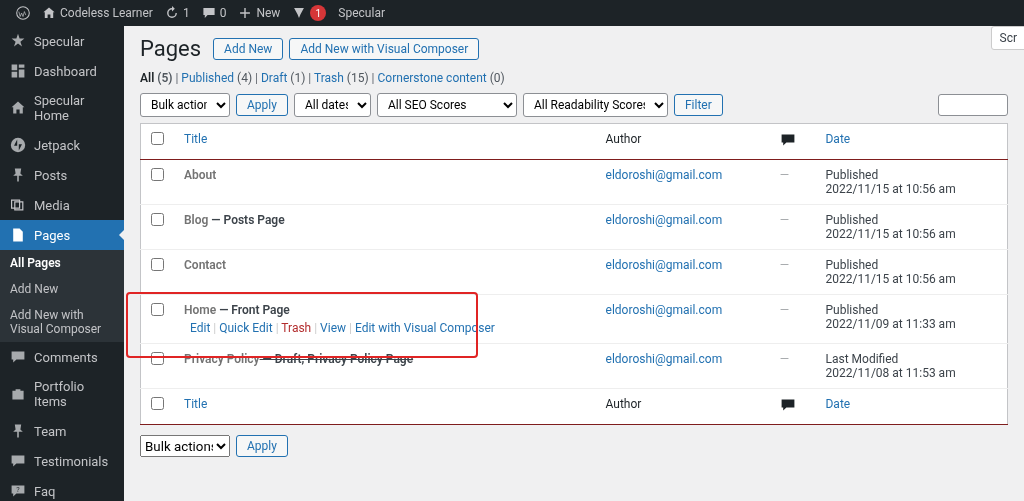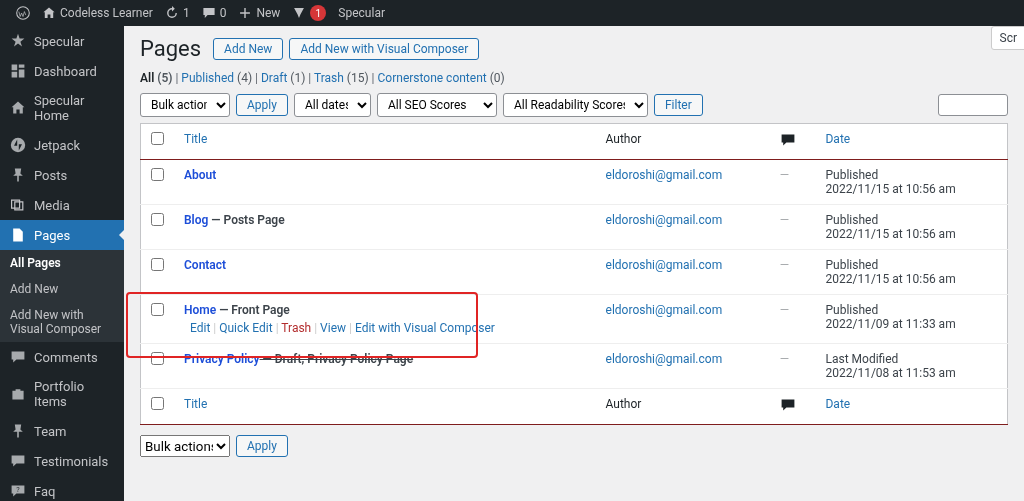--- a/index.html
+++ b/index.html
@@ -38,21 +38,21 @@
   .tablenav select, .tablenav input[type=text] { border:1px solid #8c8f94; border-radius:3px; padding:3px 6px; font-size:12px; background:#fff; }
   .tablenav .search-wrap { margin-left:auto; }
   .tablenav .search-wrap input { width:70px; }
 
   table.wp-list { width:100%; border:1px solid #c3c4c7; border-collapse:collapse; background:#fff; }
   table.wp-list th, table.wp-list td { text-align:left; padding:8px 10px; font-size:12px; vertical-align:top; }
   table.wp-list thead th, table.wp-list tfoot th { border-bottom:1px solid #7f1d1d; color:#2271b1; font-weight:400; cursor:pointer; }
   table.wp-list thead th:first-child, table.wp-list tfoot th:first-child { width:24px; cursor:default; }
   table.wp-list thead th.author-col, table.wp-list tfoot th.author-col { color:#1d2327; cursor:default; }
   table.wp-list tbody tr { border-bottom:1px solid #eee; }
-  table.wp-list tbody td.title a.row-title { color:#1d4ed8; font-weight:600; text-decoration:none; }
+  table.wp-list tbody td.title a.row-title { color:#737373; font-weight:600; text-decoration:none; }
   table.wp-list tbody td.title .post-state { color:#3c434a; font-weight:600; }
   table.wp-list tbody td.author a { color:#2271b1; text-decoration:none; }
   table.wp-list .row-actions { font-size:12px; color:#ccc; margin-top:4px;margin-left:6px; }
   table.wp-list .row-actions a { color:#2271b1; text-decoration:none; }
   table.wp-list .row-actions a.trash { color:#b32d2e; }
   .comment-icon svg { width:16px; height:16px; fill:#1d2327; }
   .dash { color:#a7aaad; }
   .strike { text-decoration:line-through; color:#777; }
 
   .highlight-box { position:absolute; border:2px solid #e02424; border-radius:4px; pointer-events:none; }
@@ -202,21 +202,21 @@
     <a><span>Published</span> <span class="count">(4)</span></a> |
     <a><span>Draft</span> <span class="count">(1)</span></a> |
     <a><span>Trash</span> <span class="count">(15)</span></a> |
     <a><span>Cornerstone content</span> <span class="count">(0)</span></a>
   </div>
 
   <div class="tablenav">
     <select style="width:90px"><option>Bulk actions</option></select>
     <a class="btn">Apply</a>
     <select style="width:77px"><option>All dates</option></select>
-    <select style="width:120px"><option>All SEO Scores</option></select>
+    <select style="width:140px"><option>All SEO Scores</option></select>
     <select style="width:145px"><option>All Readability Scores</option></select>
     <a class="btn">Filter</a>
     <div class="search-wrap"><input type="text" style=""></div>
   </div>
 
   <table class="wp-list">
     <thead>
       <tr>
         <th><input type="checkbox" style=""></th>
         <th>Title</th>

